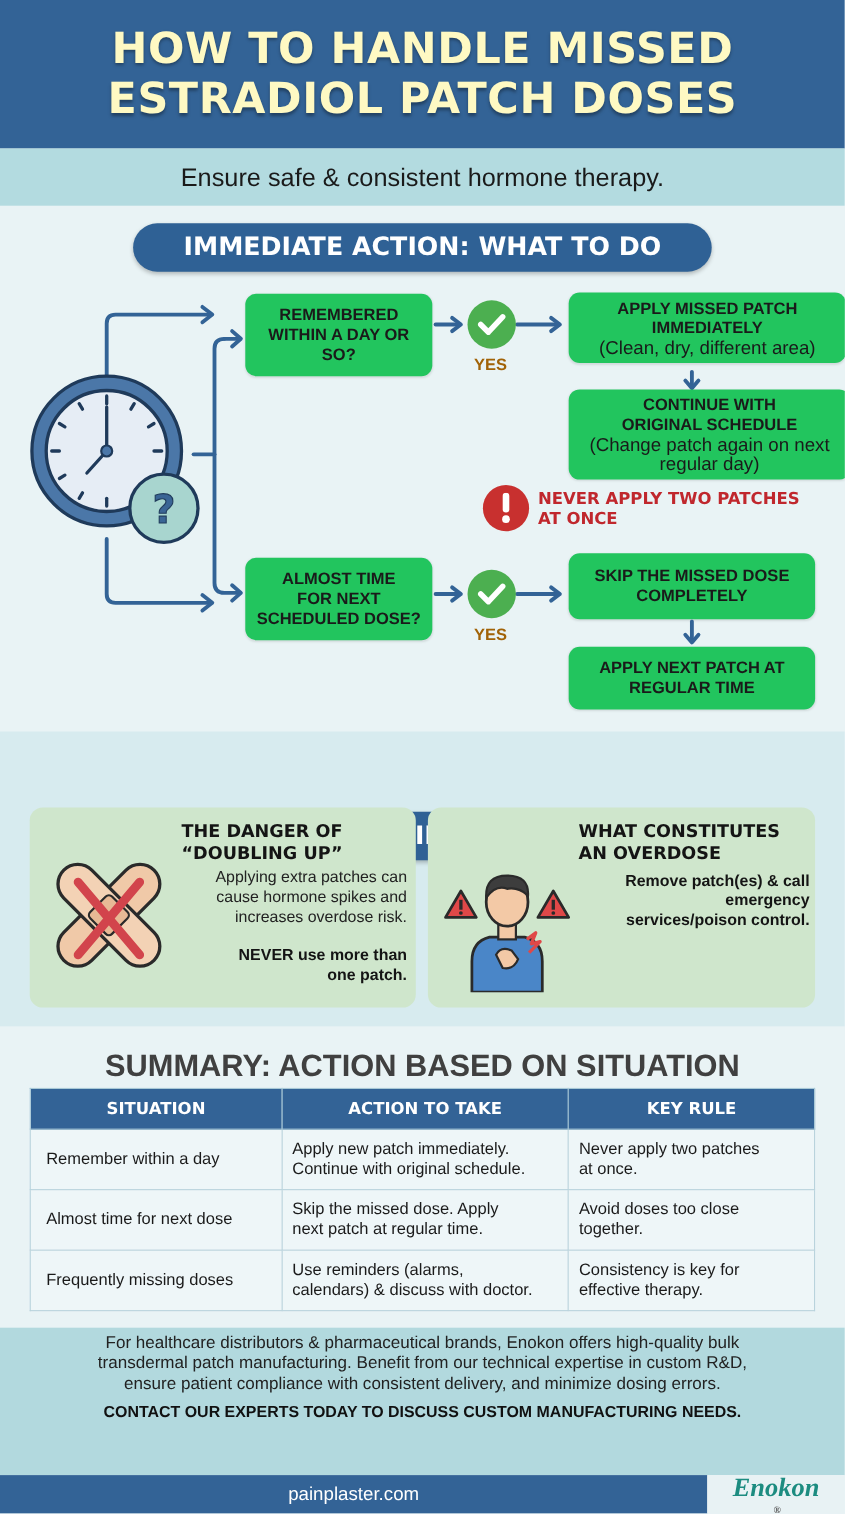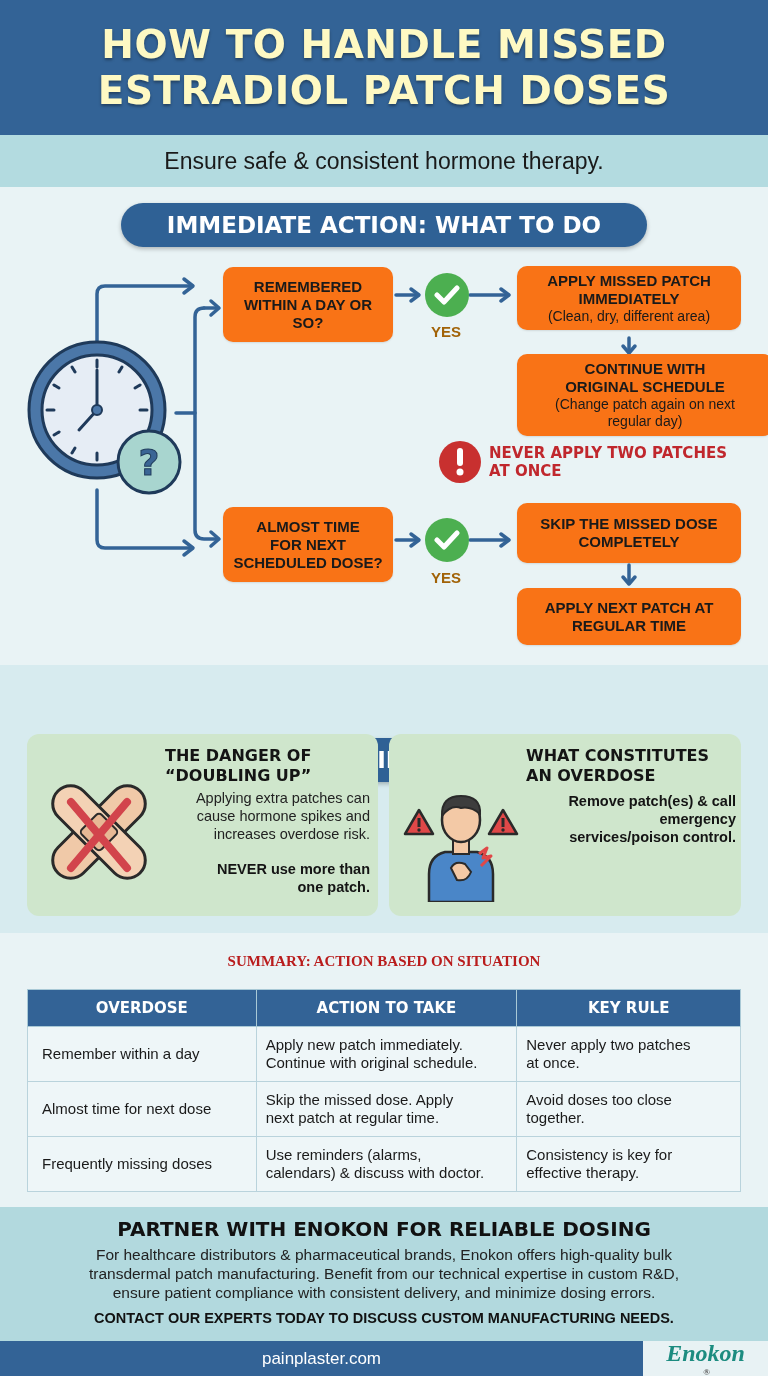--- a/index.html
+++ b/index.html
@@ -2,31 +2,31 @@
 <html><head>
 <meta charset="utf-8">
 <style>
   * { box-sizing: border-box; margin: 0; padding: 0; }
   body { width: 768px; height: 1376px; background: #e9f3f5; font-family: "Liberation Sans", sans-serif; color: #141414; position: relative; overflow: hidden; }
   .abs { position: absolute; }
   .header { left:0; top:0; width:768px; height:135px; background:#336396; display:flex; flex-direction:column; align-items:center; justify-content:center; }
   .header h1 { color:#fef9c3; font-family:"DejaVu Sans", sans-serif; font-weight:bold; font-size:39px; line-height:46px; text-align:center; text-shadow:0 2px 3px rgba(0,0,0,.35); letter-spacing:0.5px; }
   .subtitle { left:0; top:135px; width:768px; height:52px; background:#b3dbe0; display:flex; align-items:center; justify-content:center; font-size:23px; color:#1a1a1a; }
   .pill { left:121px; width:526px; height:44px; border-radius:22px; background:#2f6195; color:#fff; font-family:"DejaVu Sans", sans-serif; font-weight:bold; font-size:23px; display:flex; align-items:center; justify-content:center; box-shadow:0 2px 4px rgba(0,0,0,.25); }
-  .box { background:#f97316; border-radius:10px; text-align:center; font-weight:bold; font-size:15px; line-height:18px; color:#1a1a1a; display:flex; flex-direction:column; align-items:center; justify-content:center; padding:4px 8px; box-shadow:0 1px 2px rgba(0,0,0,.1); }
-  .box .sub { font-weight:normal; font-size:14px; line-height:17px; }
+  .box { background:#22c55e; border-radius:10px; text-align:center; font-weight:bold; font-size:15px; line-height:18px; color:#1a1a1a; display:flex; flex-direction:column; align-items:center; justify-content:center; padding:4px 8px; box-shadow:0 1px 2px rgba(0,0,0,.1); }
+  .box .sub { font-weight:normal; font-size:17px; line-height:17px; }
   .yes { font-weight:bold; font-size:15px; color:#a16207; }
   .check { width:44px; height:44px; border-radius:50%; background:#4caf50; display:flex; align-items:center; justify-content:center; }
   .warn-text { color:#c0272d; font-family:"DejaVu Sans", sans-serif; font-weight:bold; font-size:15px; line-height:18px; }
   .risks-band { left:0; top:665px; width:768px; height:268px; background:#d7ebef; }
   .card { background:#cfe6cc; border-radius:12px; }
   .card h3 { font-family:"DejaVu Sans", sans-serif; font-weight:bold; font-size:16px; line-height:20px; color:#141414; }
   .card p { font-size:14.5px; line-height:18px; color:#222;text-align:right; }
   .card .strong { font-weight:bold; color:#141414; }
-  .sum-title { left:0; top:953px; width:768px; text-align:center; font-family:Liberation Serif, serif; font-weight:bold; font-size:15px; color:#b91c1c; }
+  .sum-title { left:0; top:953px; width:768px; text-align:center; font-family:Liberation Sans, sans-serif; font-weight:bold; font-size:28px; color:#404040; }
   table { border-collapse:collapse; background:#eef6f8; }
   th { background:#336396; color:#fff; font-family:"DejaVu Sans", sans-serif; font-weight:bold; font-size:15px; height:37px; border:1px solid #a9c9d6; }
   td { font-size:15px; line-height:18px; color:#1a1a1a; border:1px solid #b9d3dc; padding:0 9px; height:55px; vertical-align:middle; }
   td.c1 { padding-left:14px; }
   .partner { left:0; top:1207px; width:768px; height:134px; background:#b2d9de; text-align:center; }
   .partner h2 { font-family:"DejaVu Sans", sans-serif; font-weight:bold; font-size:20px; margin-top:10px; color:#111; }
   .partner p { font-size:15.5px; line-height:19px; color:#222; margin-top:4px; padding:0 30px; }
   .partner .cta { font-weight:bold; font-size:14.5px; margin-top:8px; color:#111; }
   .footer { left:0; top:1341px; width:643px; height:35px; background:#336396; color:#fff; font-size:17px; display:flex; align-items:center; justify-content:center; }
   .logo { left:643px; top:1341px; width:125px; height:35px; background:#e8f2f4; display:flex; align-items:center; justify-content:center; font-family:"Liberation Serif", serif; font-style:italic; font-weight:bold; font-size:24px; color:#1c8c80;flex-direction:column; }
@@ -103,21 +103,21 @@
   <span>WITHIN A DAY OR</span>
   <span>SO?</span>
 </div>
 <div class="abs check" style="left:425px;top:273px;">
   <svg width="26" height="22" viewBox="0 0 26 22">
       <path d="M3 11 L10 18 L23 4" fill="none" stroke="#fff" stroke-width="5" stroke-linecap="round" stroke-linejoin="round"></path>
     </svg>
 </div>
 <div class="abs yes" style="left:431px;top:323px;">YES</div>
 
-<div class="abs box" style="left:517px;top:266px;width:224px;height:64px;">
+<div class="abs box" style="left:517px;top:266px;width:252px;height:64px;">
   <span>APPLY MISSED PATCH</span>
   <span>IMMEDIATELY</span>
   <span class="sub">(Clean, dry, different area)</span>
 </div>
 <div class="abs box" style="left:517px;top:354px;width:256px;height:82px;">
   <span>CONTINUE WITH</span>
   <span>ORIGINAL SCHEDULE</span>
   <span class="sub">(Change patch again on next</span>
   <span class="sub">regular day)</span>
 </div>
@@ -223,21 +223,21 @@
       <span>emergency</span><br>
       <span>services/poison control.</span>
     </p>
   </div>
 </div>
 
 <div class="abs sum-title">SUMMARY: ACTION BASED ON SITUATION</div>
 <table class="abs" style="left:27px;top:989px;width:714px;">
   <thead>
     <tr>
-      <th style="width:229px;">OVERDOSE</th>
+      <th style="width:229px;">SITUATION</th>
       <th style="width:261px;">ACTION TO TAKE</th>
       <th style="width:224px;">KEY RULE</th>
     </tr>
   </thead>
   <tbody>
     <tr>
       <td class="c1">Remember within a day</td>
       <td><span>Apply new patch immediately.</span><br><span>Continue with original schedule.</span></td>
       <td><span>Never apply two patches</span><br><span>at once.</span></td>
     </tr>
@@ -248,21 +248,20 @@
     </tr>
     <tr>
       <td class="c1">Frequently missing doses</td>
       <td><span>Use reminders (alarms,</span><br><span>calendars) &amp; discuss with doctor.</span></td>
       <td><span>Consistency is key for</span><br><span>effective therapy.</span></td>
     </tr>
   </tbody>
 </table>
 
 <div class="abs partner">
-  <h2>PARTNER WITH ENOKON FOR RELIABLE DOSING</h2>
   <p>
     <span>For healthcare distributors &amp; pharmaceutical brands, Enokon offers high-quality bulk</span><br>
     <span>transdermal patch manufacturing. Benefit from our technical expertise in custom R&amp;D,</span><br>
     <span>ensure patient compliance with consistent delivery, and minimize dosing errors.</span>
   </p>
   <div class="cta">CONTACT OUR EXPERTS TODAY TO DISCUSS CUSTOM MANUFACTURING NEEDS.</div>
 </div>
 
 <div class="abs footer">
   <span>painplaster.com</span>

